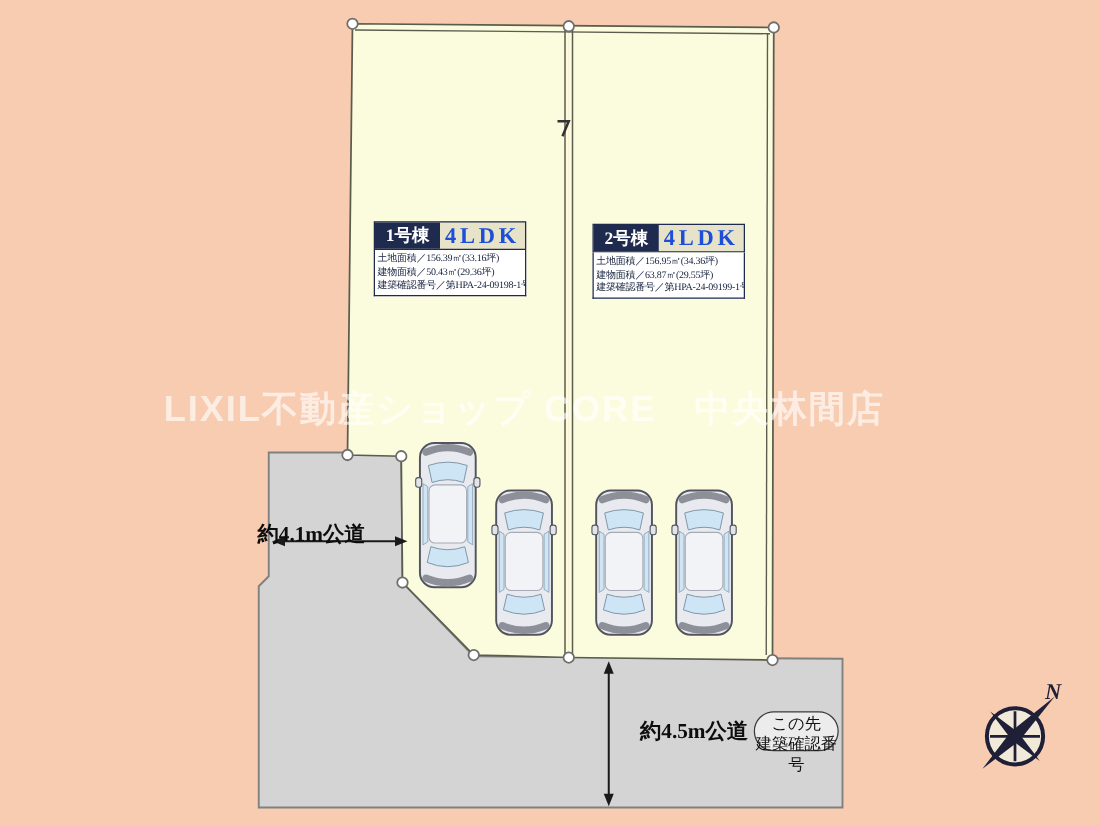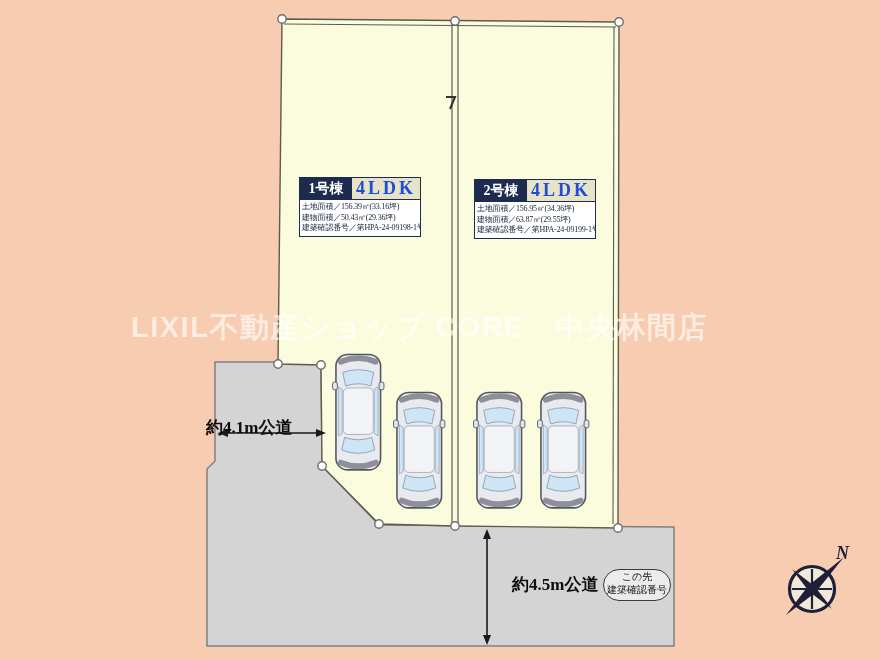--- a/index.html
+++ b/index.html
@@ -38,21 +38,21 @@
   
   .roadlabel{
     font-size:17px;font-weight:600;color:#0d0d0d;white-space:nowrap;z-index:4;
   }
   .west-label{left:206px;top:404px;margin-top:12px;}
   .south-label{left:492px;top:573px;margin-left:20px;}
   
   .deadend{
     left:603px;top:569px;width:68px;height:32px;box-sizing:border-box;
     border:1.5px solid #3a3a3a;background:#ececec;
-    font-size:10px;line-height:1.25;text-align:center;color:#111;
+    font-size:13px;line-height:1.25;text-align:center;color:#111;
     padding-top:1px;z-index:4;
   }
 </style>
 </head>
 <body>
 
 <div class="stage">
 
   <svg width="880" height="660" viewBox="0 0 880 660">
     <defs>

